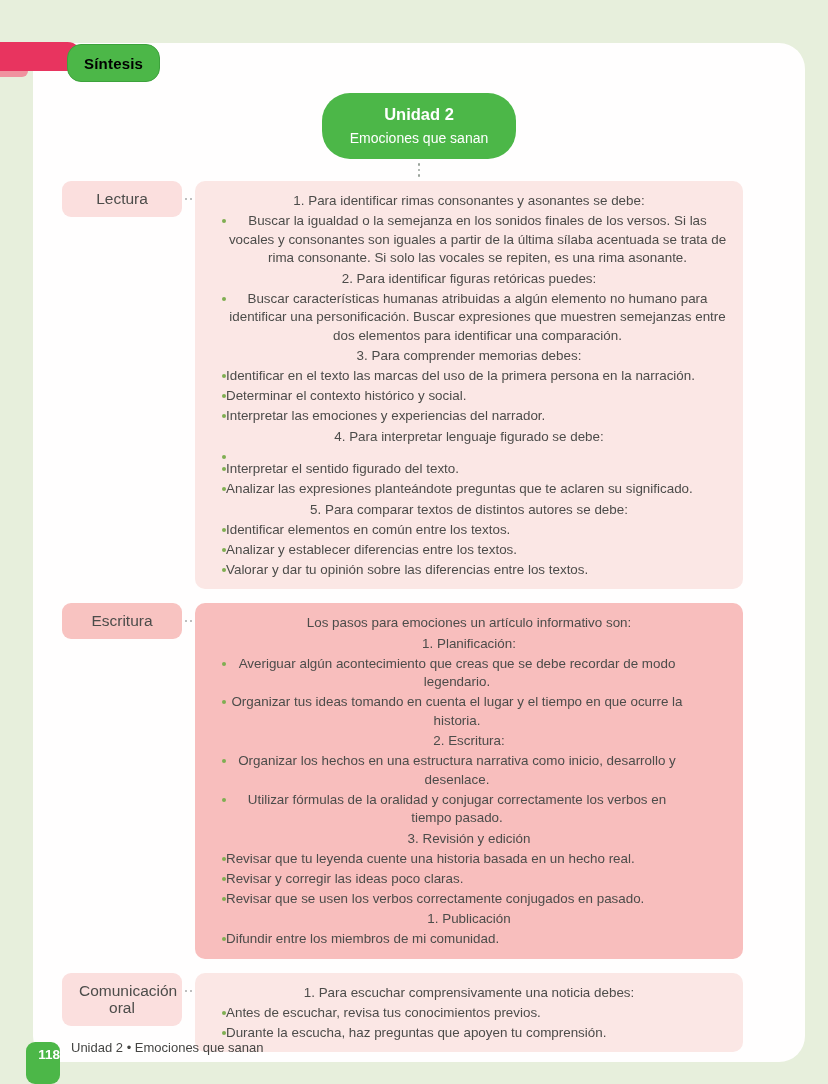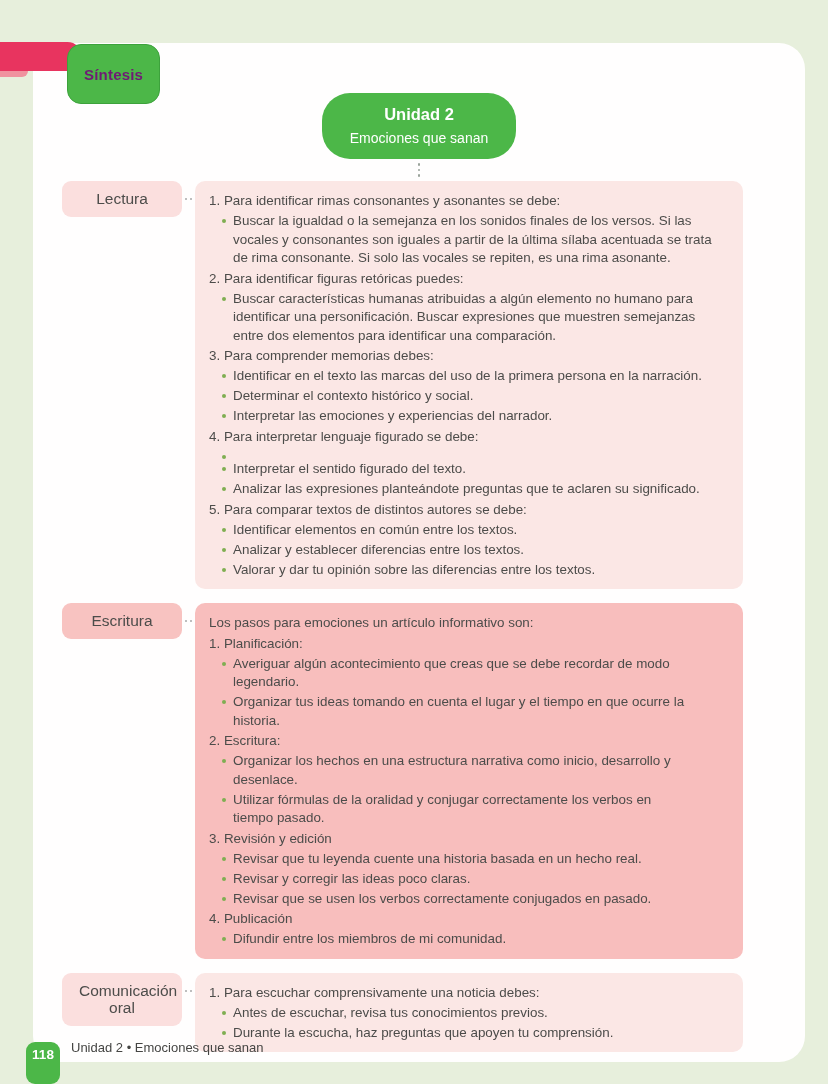--- a/index.html
+++ b/index.html
@@ -18,22 +18,22 @@
     position:absolute;left:0;top:42px;width:82px;height:29px;
     background:var(--accent-pink,#e8345f);border-radius:0 15px 15px 0;z-index:3;
   }
   .ribbon-fold{
     position:absolute;left:0;top:70px;width:28px;height:7px;
     background:#f0929f;border-radius:0 0 6px 0;z-index:2;
   }
   .sintesis-pill{
     position:absolute;left:67px;top:44px;height:26px;z-index:4;
     background:var(--brand-green,#4cb748);border:1px solid #3da23c;
-    border-radius:14px;padding:16px 16px;display:flex;align-items:center;
-    color:#701a75;font-weight:bold;font-size:15px;letter-spacing:.2px;
+    border-radius:14px;padding:5px 16px;display:flex;align-items:center;
+    color:#000000;font-weight:bold;font-size:15px;letter-spacing:.2px;
   }
   
   .unit-badge{
     margin:50px auto 0;width:fit-content;min-width:150px;
     background:var(--brand-green,#4cb748);border-radius:28px;
     padding:12px 22px 13px;text-align:center;color:#fff;
   }
   .unit-title{font-size:16.5px;font-weight:bold;}
   .unit-sub{font-size:14px;margin-top:6px;text-align:center;}
   .v-dots{display:flex;flex-direction:column;align-items:center;gap:3px;margin-top:4px;height:14px;}
@@ -47,33 +47,34 @@
     font-size:15.5px;line-height:1.15;color:#4c4c4a;
   }
   .row.light .sec-label{background:var(--label-box-light,#fbdfde);}
   .row.strong .sec-label{background:var(--label-box-strong,#f8c3c1);}
   .connector{width:13px;display:flex;gap:3px;justify-content:center;margin-top:17px;flex:none;}
   .c-dot{width:2px;height:2px;border-radius:50%;background:#a9a9a9;}
   .sec-content{
     width:548px;box-sizing:border-box;border-radius:10px;
     padding:9px 14px 10px;font-size:13.4px;line-height:1.38;
     color:var(--text-dark,#4c4c4a);
+    text-align:center;
   }
   .row.light .sec-content{background:var(--content-box-light,#fbe7e5);}
   .row.strong .sec-content{background:var(--content-box-strong,#f8bebd);}
   .step,.plain{margin-top:2px;}
-  .bullet{display:flex;gap:7px;padding-left:13px;margin-top:1.5px;}
+  .bullet{display:flex;padding-left:13px;margin-top:1.5px;}
   .b-dot{flex:none;width:4px;height:4px;border-radius:50%;margin-top:7px;background:var(--bullet-green,#7fae52);}
   .b-txt{display:block;}
   .row.strong .b-txt{max-width:462px;}
   
   .footer-badge{
     position:absolute;left:-7px;bottom:-22px;width:34px;height:42px;z-index:2;
     background:var(--brand-green,#4cb748);border-radius:9px;
-    color:#fff;font-weight:bold;font-size:13.5px;text-align:center;
+    color:#fff;font-weight:bold;font-size:13.5px;text-align:right;
     padding-top:5px;box-sizing:border-box;
   }
   .footer-text{position:absolute;left:38px;bottom:7px;font-size:13px;color:#454543;}
 </style>
 </head>
 <body>
 
 <div class="page">
 
   <div class="unit-badge">
@@ -177,21 +178,21 @@
             <span class="b-txt">Revisar que tu leyenda cuente una historia basada en un hecho real.</span>
           </div>
           <div class="bullet">
             <span class="b-dot"></span>
             <span class="b-txt">Revisar y corregir las ideas poco claras.</span>
           </div>
           <div class="bullet">
             <span class="b-dot"></span>
             <span class="b-txt">Revisar que se usen los verbos correctamente conjugados en pasado.</span>
           </div>
-          <div class="step">4. Publicación</div>
+          <div class="step">1. Publicación</div>
           <div class="bullet">
             <span class="b-dot"></span>
             <span class="b-txt">Difundir entre los miembros de mi comunidad.</span>
           </div>
         </div>
   </div>
       <div class="row light">
     <div class="sec-label">Comunicación oral</div>
     <div class="connector">
       <span class="c-dot"></span>

